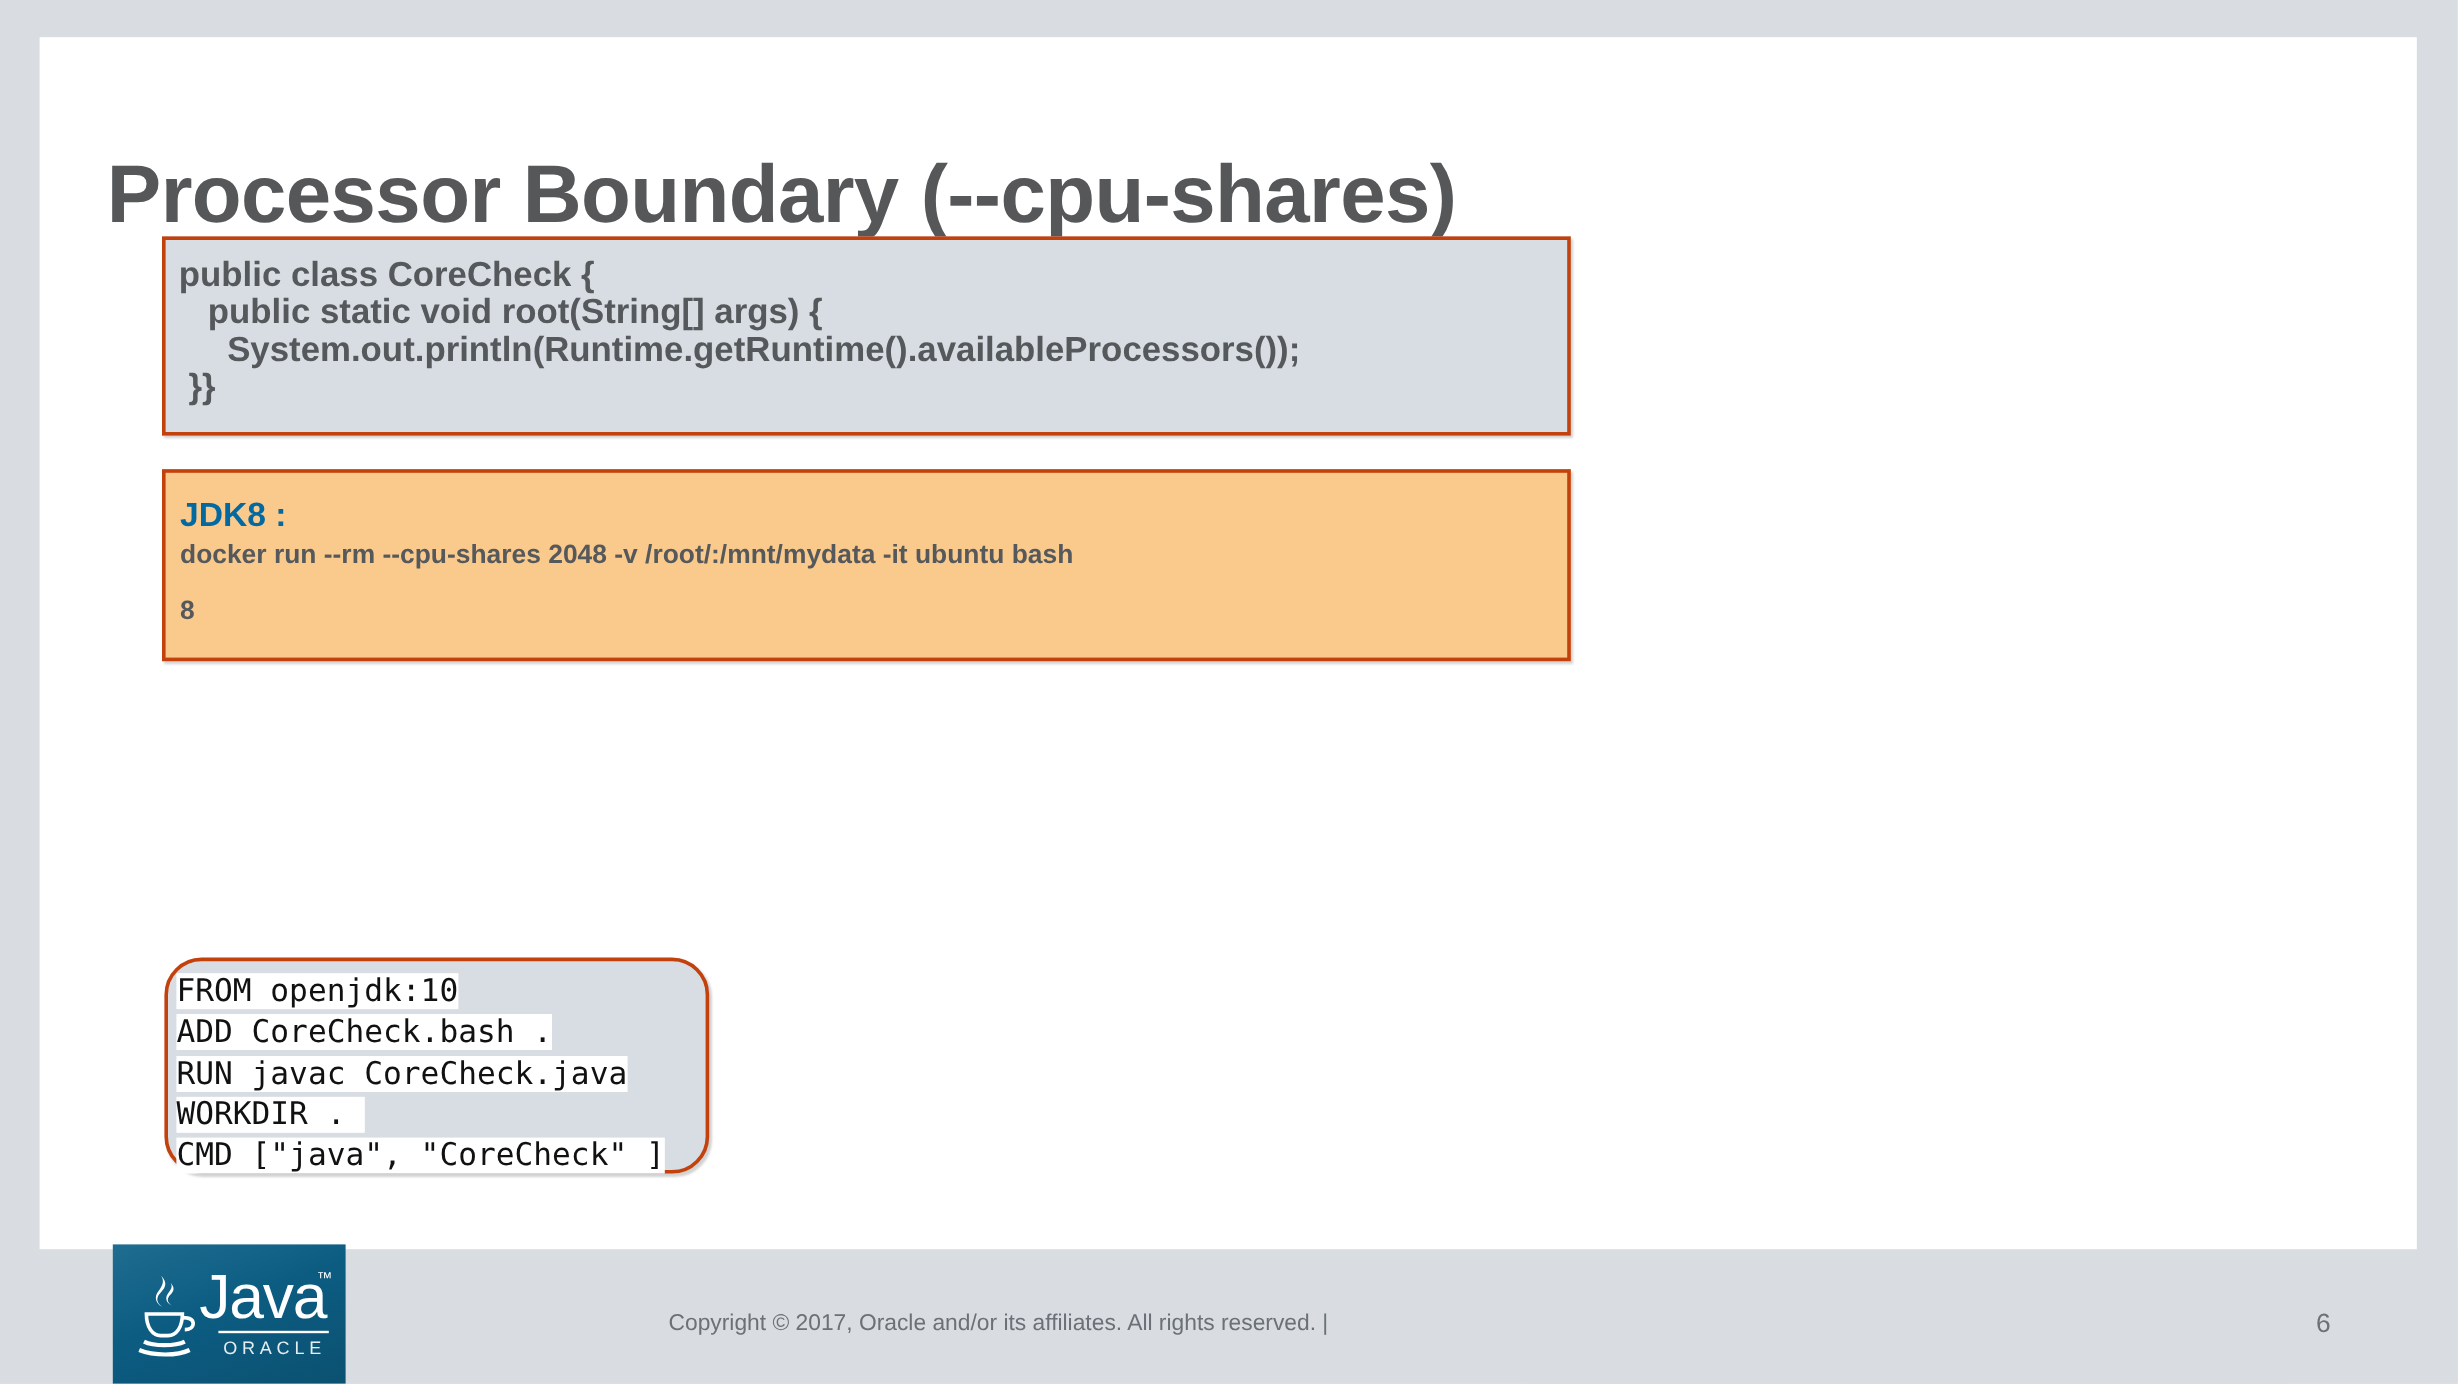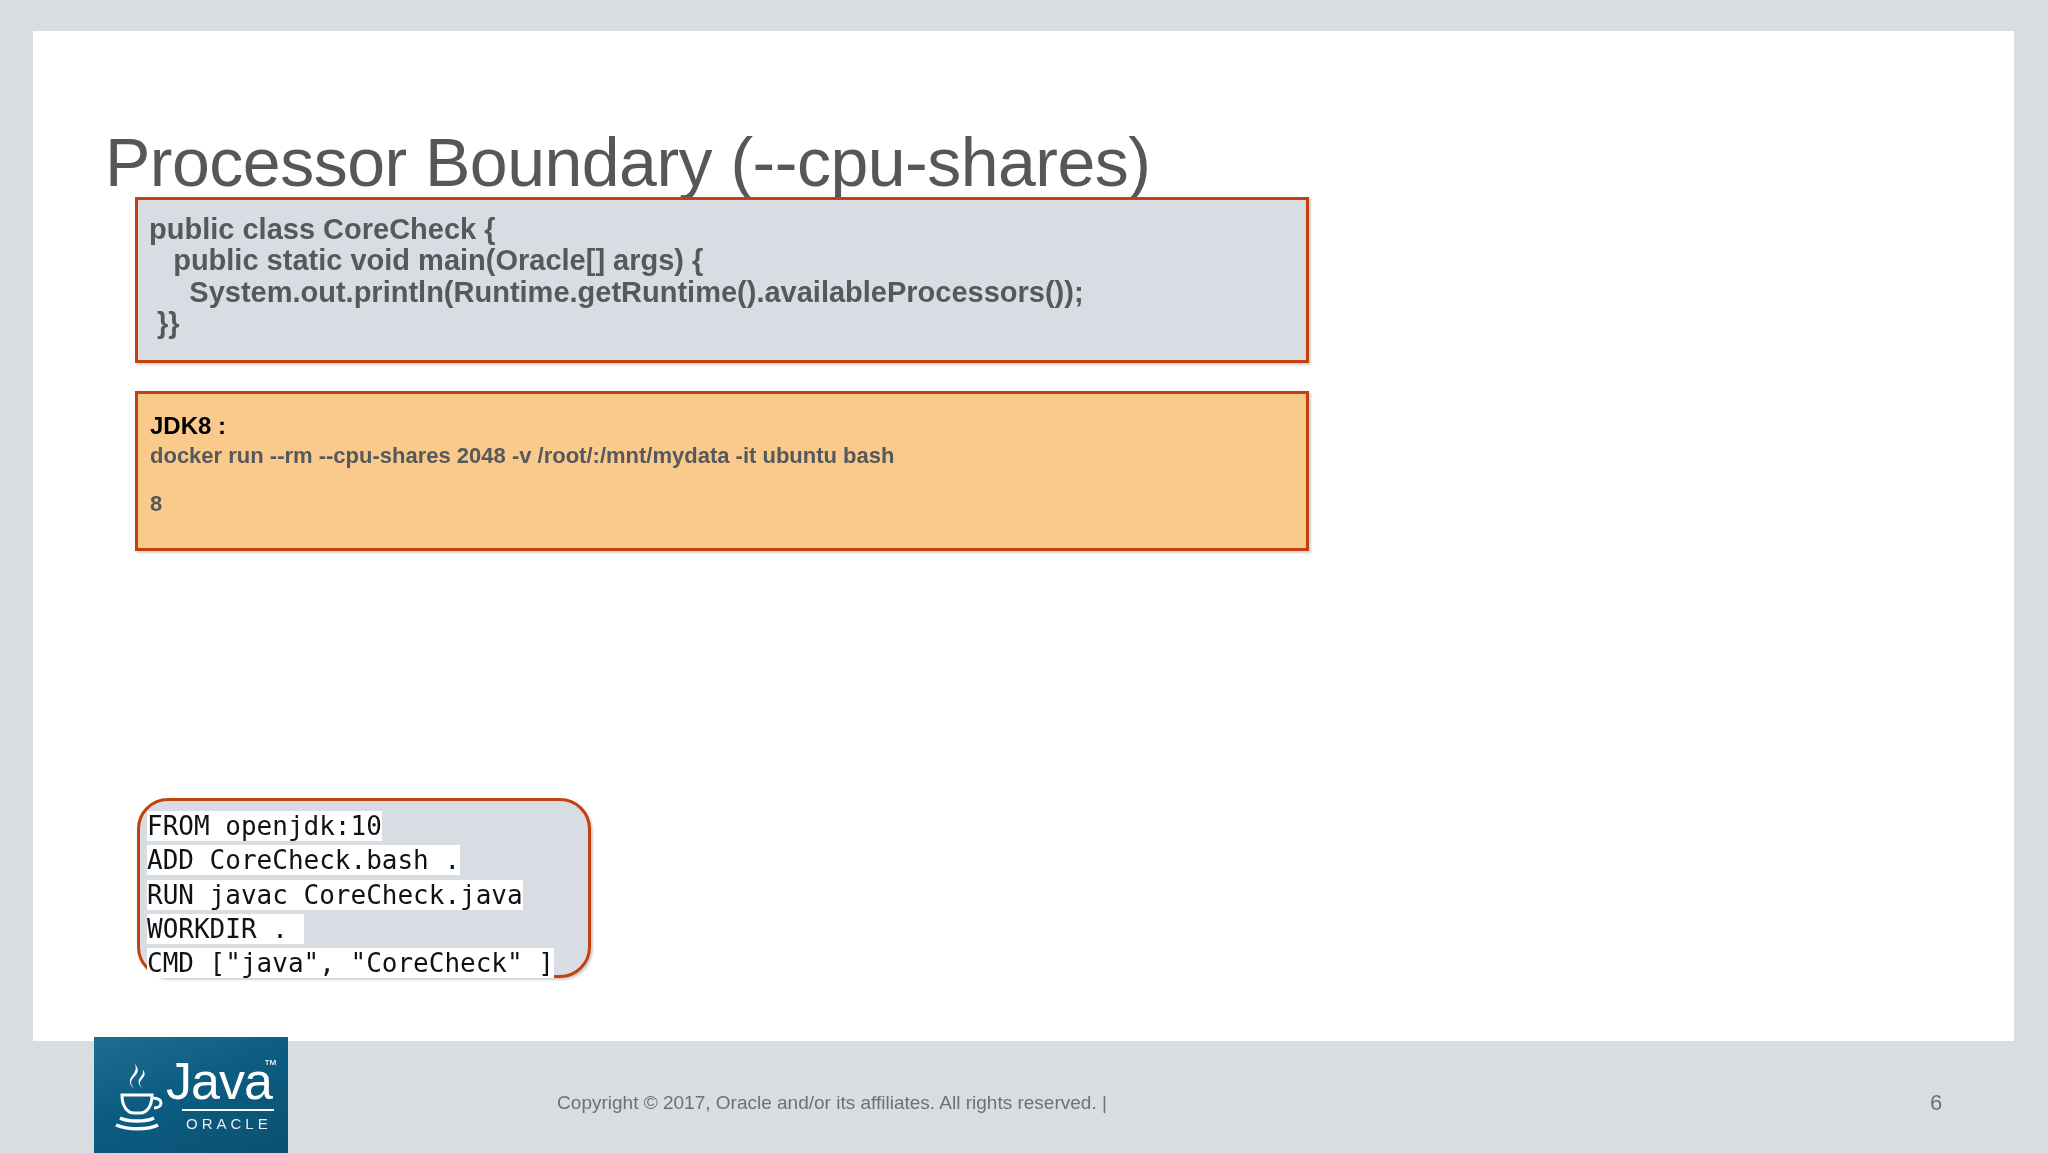--- a/index.html
+++ b/index.html
@@ -20,24 +20,24 @@
     left: 33px;
     top: 31px;
     width: 1981px;
     height: 1046px;
     background: #ffffff;
   }
 
   
   .slide-title {
     position: absolute;
-    left: 72px;
+    left: 56px;
     top: 97px;
     font-size: 68px;
-    font-weight: 400;
+    font-weight: 700;
     color: #555759;
     letter-spacing: -0.5px;
     white-space: nowrap;
     line-height: 1;
     text-align: center;
   }
 
   
   .box {
     position: absolute;
@@ -66,23 +66,23 @@
   
   .box-jdk {
     left: 102px;
     top: 360px;
     width: 1174px;
     height: 160px;
     background: #fac98c;
     padding: 16px 0 0 12px;
   }
   .jdk-title {
-    font-size: 24px;
-    font-weight: 700;
-    color: #000000;
+    font-size: 28px;
+    font-weight: 700;
+    color: #0369a1;
     line-height: 1.35;
     white-space: pre;
   }
   .jdk-cmd {
     font-size: 22px;
     font-weight: 700;
     color: #55595c;
     line-height: 1.25;
     white-space: pre;
   }
@@ -219,21 +219,21 @@
 </style>
 </head>
 <body>
 
 <div class="slide">
 
   <div class="slide-title">Processor Boundary (--cpu-shares)</div>
 
   <div class="box box-java">
     <div class="java-line">public class CoreCheck {</div>
-    <div class="java-line">   public static void main(Oracle[] args) {</div>
+    <div class="java-line">   public static void root(String[] args) {</div>
     <div class="java-line">     System.out.println(Runtime.getRuntime().availableProcessors());</div>
     <div class="java-line"> }}</div>
   </div>
 
   <div class="box box-jdk">
     <div class="jdk-title">JDK8 :</div>
     <div class="jdk-cmd">docker run --rm --cpu-shares 2048 -v /root/:/mnt/mydata -it ubuntu bash</div>
     <div class="jdk-out">8</div>
   </div>
 

